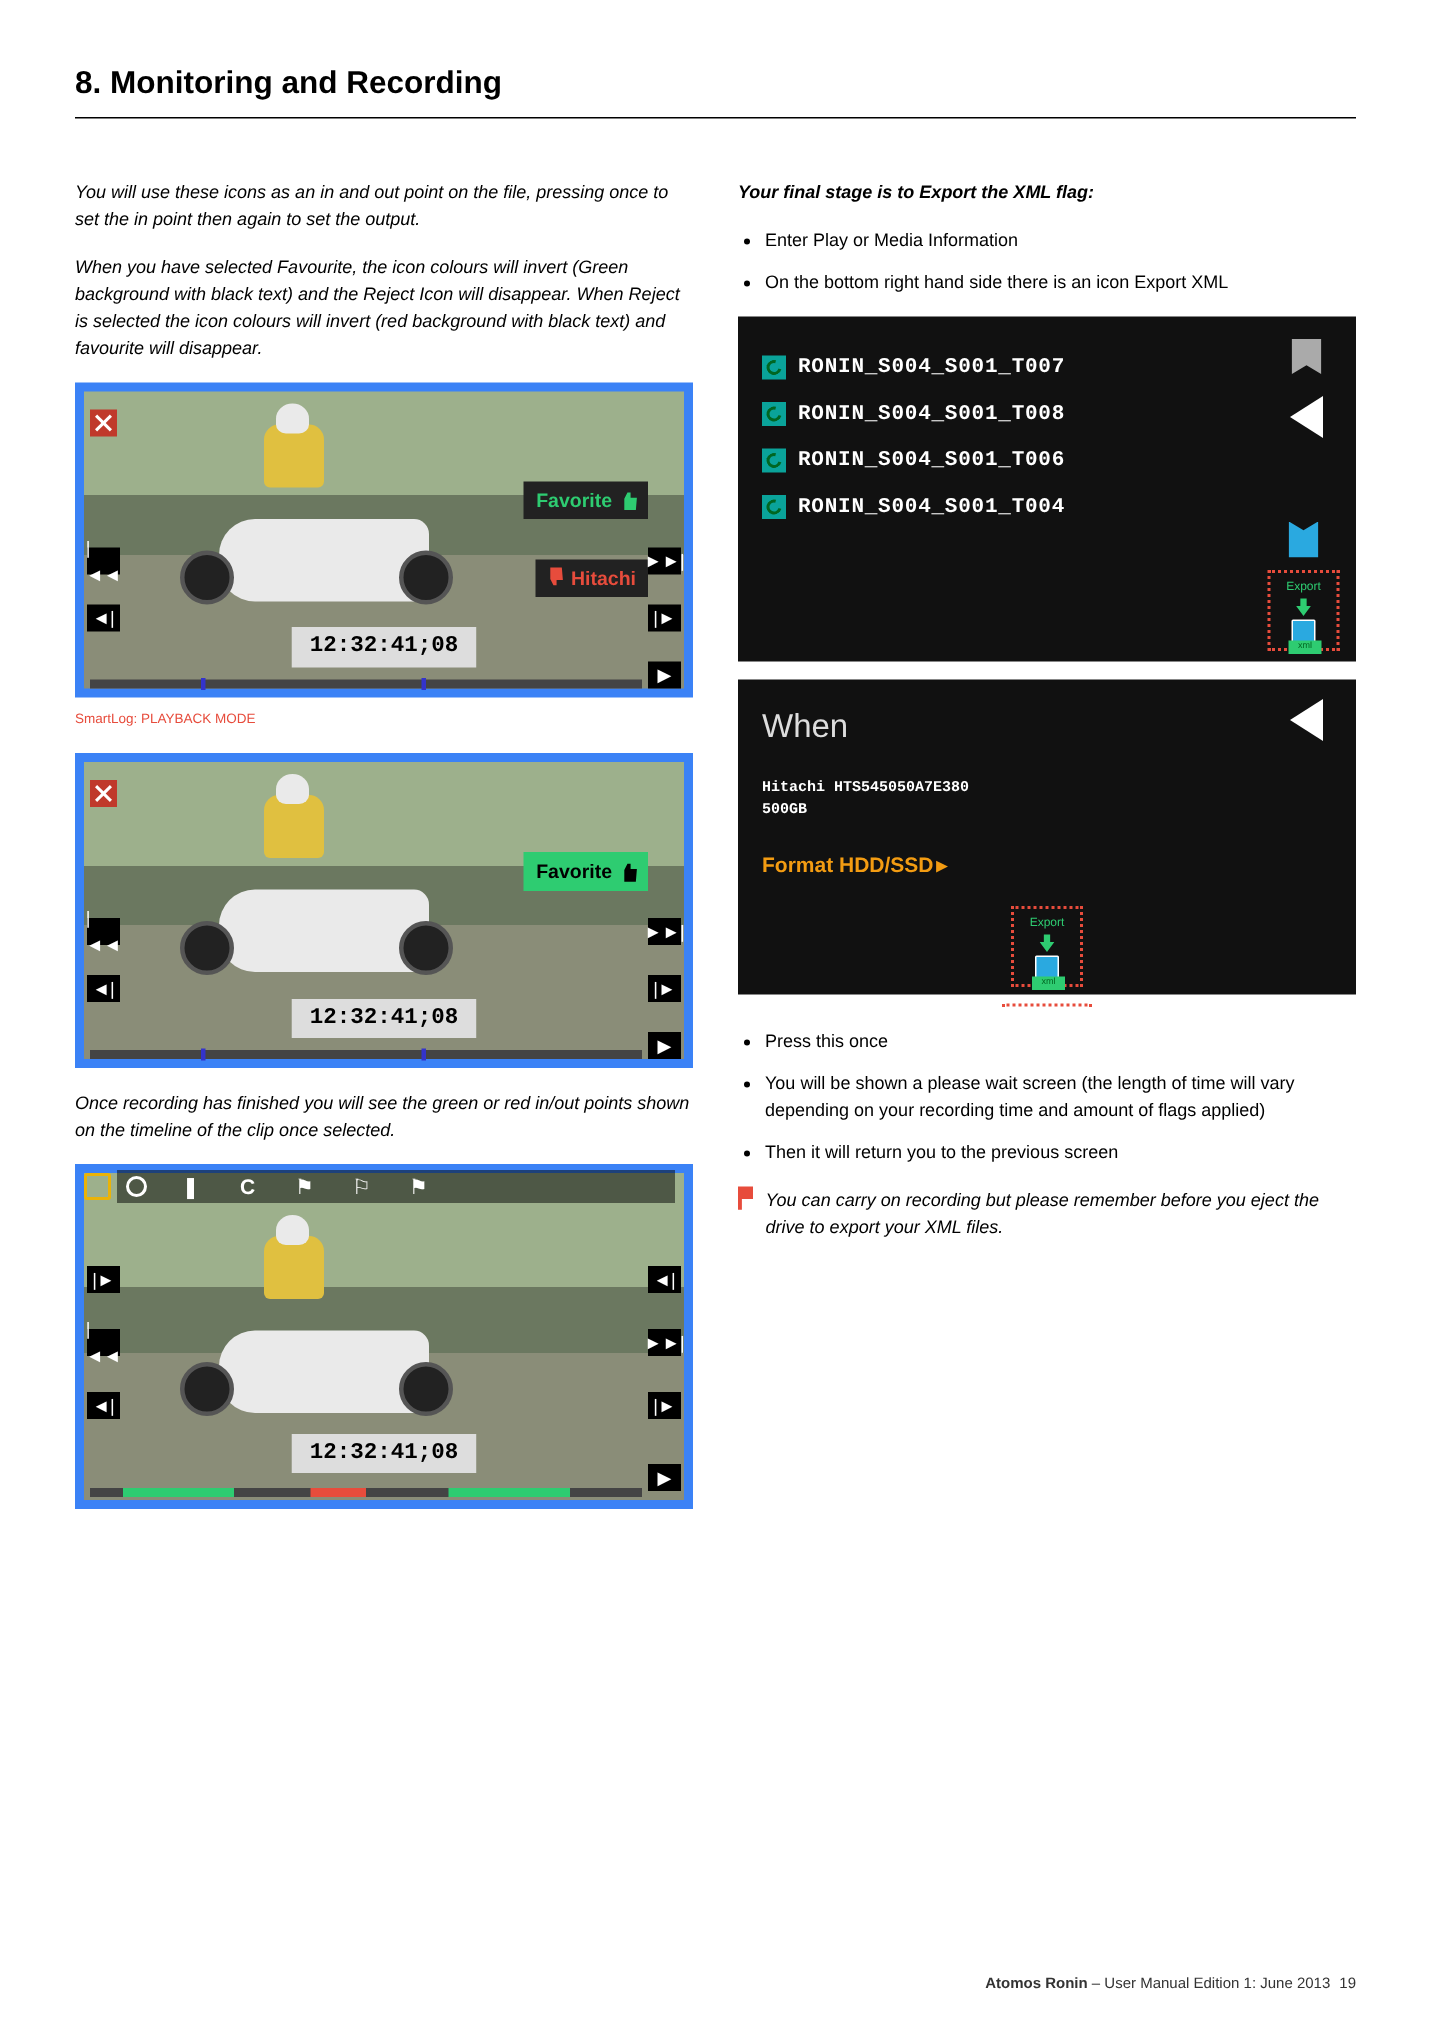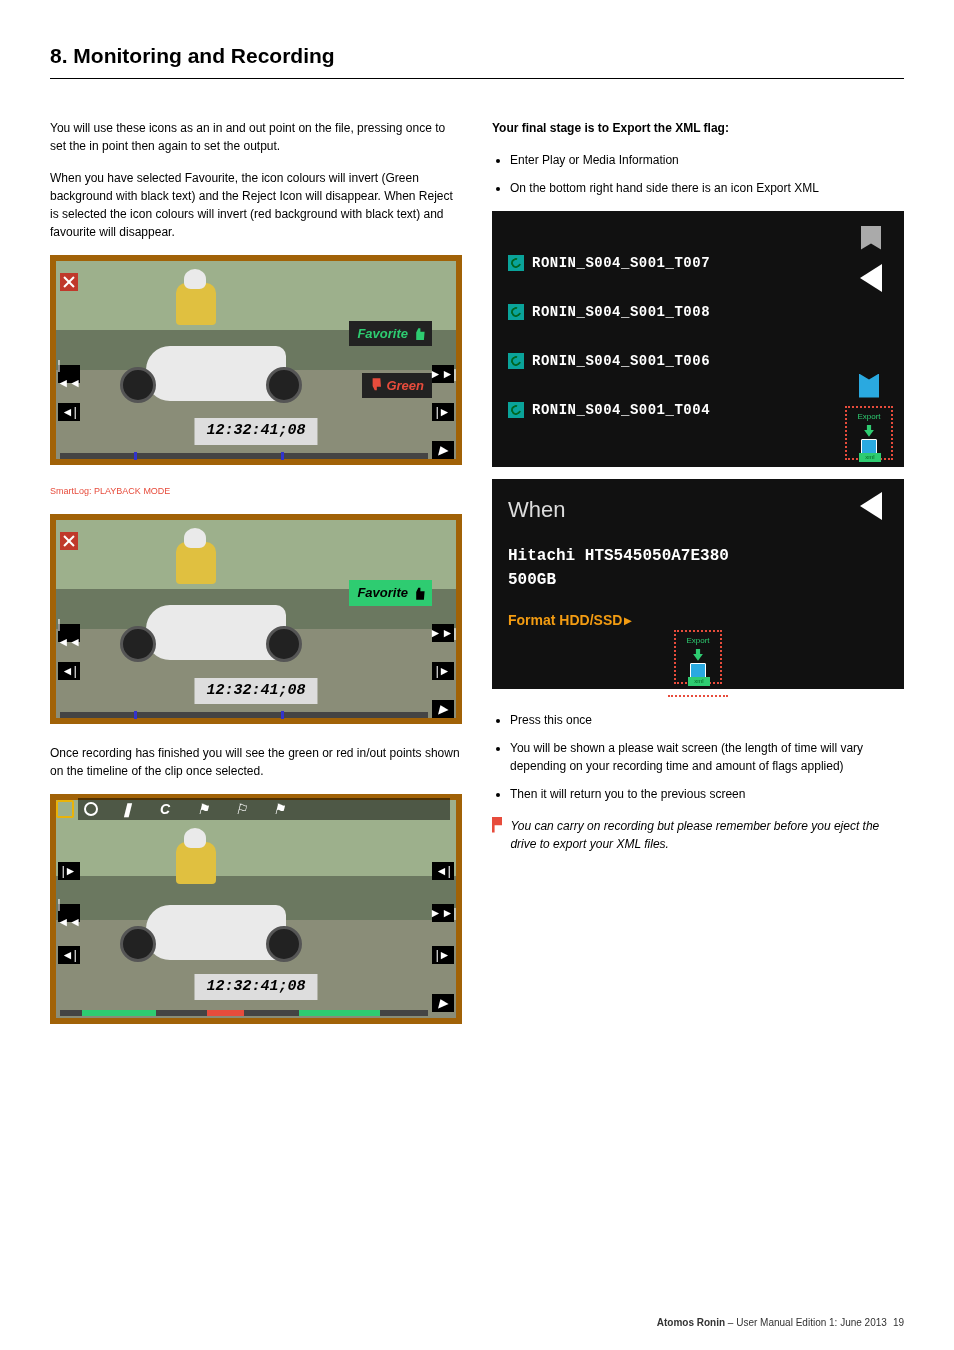--- a/index.html
+++ b/index.html
@@ -15,32 +15,31 @@
   .page { padding: 40px 50px 30px 50px; position: relative; min-height: 1350px; }
   .section-title {
     font-size: 21px;
     font-weight: bold;
     border-bottom: 1.5px solid #000;
     padding-bottom: 6px;
     margin-bottom: 40px;
   }
   .cols { display: flex; gap: 30px; }
   .col { flex: 1; }
-  .para { margin-bottom: 14px; }
+  .para { margin-bottom: 14px; font-style: italic; }
   .caption { color: #e74c3c; font-size: 9px; margin: 8px 0 16px 0; }
 
   
   .playback {
     width: 100%;
     height: 210px;
-    background: #a16207;
+    background: #3b82f6;
     position: relative;
-    margin-bottom: 20px;
+    margin-bottom: 8px;
     overflow: hidden;
-    font-style: italic;
   }
   .pb-photo {
     position: absolute; inset: 6px;
     background: linear-gradient(180deg, #9db08c 0%, #9db08c 35%, #6b7860 35%, #6b7860 55%, #8a8d78 55%, #8a8d78 100%);
   }
   .pb-rider {
     position: absolute; left: 70px; top: 30px; width: 170px; height: 110px;
   }
   .pb-rider .bike {
     position: absolute; bottom: 0; left: 20px; width: 140px; height: 55px;
@@ -98,41 +97,41 @@
   .pb3 .pb-icon.io-start { left:8px; top:68px; }
   .pb3 .pb-icon.io-end   { right:8px; top:68px; }
   .pb3 .pb-timeline .seg-g { position:absolute; top:0; height:100%; background:#2ecc71; }
   .pb3 .pb-timeline .seg-r { position:absolute; top:0; height:100%; background:#e74c3c; }
 
   
   .darkpanel {
     background:#111; color:#fff; padding:14px 16px 18px 16px; margin-bottom:12px;
     font-family: "Courier New", monospace;
   }
-  .clip-row { display:flex; align-items:center; gap:8px; margin:28px 0; font-size:14px; font-weight:bold; letter-spacing:0.5px; }
+  .clip-row { display:flex; align-items:center; gap:8px; margin:10px 0; font-size:14px; font-weight:bold; letter-spacing:0.5px; }
   .clip-q { width:16px;height:16px;background:#0aa39a; position:relative; }
   .clip-q::after { content:""; position:absolute; inset:3px; border:2px solid #062; border-radius:50%; border-right-color:transparent; transform:rotate(-30deg); }
   .dp-right { position:absolute; right:16px; display:flex; flex-direction:column; align-items:center; gap:10px; }
   .dp-icon { width:34px;height:30px; display:flex;align-items:center;justify-content:center; }
   .tri-left { width:0;height:0;border-top:14px solid transparent;border-bottom:14px solid transparent;border-right:22px solid #fff; }
   .bm-up   { width:20px;height:24px;background:#aaa; clip-path: polygon(0 0,100% 0,100% 100%,50% 75%,0 100%); }
   .bm-down { width:20px;height:24px;background:#2aa9e0; clip-path: polygon(0 0,50% 25%,100% 0,100% 100%,0 100%); }
   .export-xml {
     width:38px;height:44px;
     display:flex;flex-direction:column;align-items:center;justify-content:center;
     gap:2px;
   }
   .export-xml .txt { color:#2ecc71; font-size:8px; font-family:Arial; }
   .export-xml .arr { width:14px;height:14px;background:#2ecc71;clip-path:polygon(35% 0,65% 0,65% 45%,85% 45%,50% 100%,15% 45%,35% 45%); }
   .export-xml .doc { width:16px;height:18px;border:1px solid #fff;background:#2aa9e0;border-radius:1px;position:relative; }
   .export-xml .xml { position:absolute;bottom:-8px;left:-3px;width:22px;font-size:6px;background:#2ecc71;color:#062;text-align:center;font-family:Arial; }
   .dotted { outline: 2px dotted #e74c3c; outline-offset: 3px; }
 
   .media-title { font-family: Arial; font-size:22px; color:#ddd; margin-bottom:18px; }
-  .media-sub { font-size:16px; font-weight:bold; line-height:1.5; margin-bottom:18px; }
+  .media-sub { font-size:10px; font-weight:bold; line-height:1.5; margin-bottom:18px; }
   .format-link { color:#f39c12; font-family: Arial; font-size:14px; font-weight:bold; }
   .format-link .arr { display:inline-block;margin-left:2px; }
 
   .darkpanel.rel { position: relative; }
   .below-export { display:flex; justify-content:center; margin-top:-6px; margin-bottom:14px; }
 
   ul.bul { list-style: disc; padding-left: 18px; }
   ul.bul li { margin-bottom: 10px; }
   .bold { font-weight:bold; }
   .flagnote { display:flex; gap:8px; margin-top:14px; font-style: italic; }
@@ -168,21 +167,21 @@
               <div class="helmet"></div>
             </div>
         </div>
         <div class="pb-x"></div>
         <div class="btn-fav">
           <span>Favorite</span>
           <span class="thumb"></span>
         </div>
         <div class="btn-rej">
           <span class="thumb"></span>
-          <span>Green</span>
+          <span>Hitachi</span>
         </div>
         <div class="pb-icon pb-prev">|◄◄</div>
         <div class="pb-icon pb-next">►►|</div>
         <div class="pb-icon pb-rev">◄|</div>
         <div class="pb-icon pb-fwd">|►</div>
         <div class="pb-icon pb-play">▶</div>
         <div class="pb-tc">12:32:41;08</div>
         <div class="pb-timeline">
             <div class="mark m1"></div>
             <div class="mark m2"></div>

